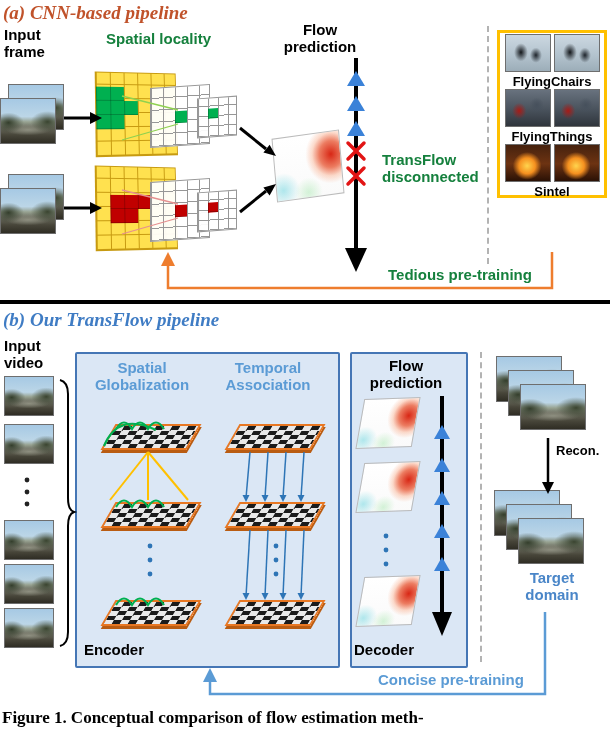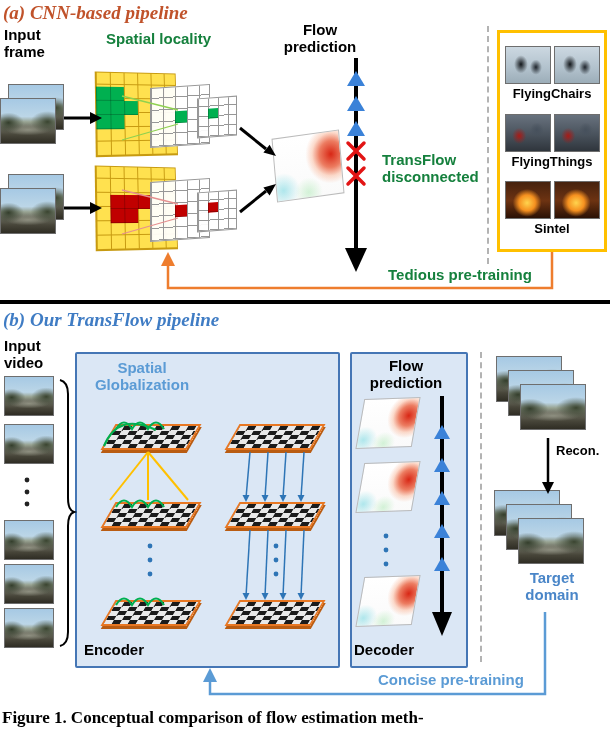--- a/index.html
+++ b/index.html
@@ -58,21 +58,21 @@
                repeating-linear-gradient(90deg,#979797 0 1px,transparent 1px 10px),rgba(255,255,255,.94);}
   .gcell{position:absolute;box-sizing:border-box;}
   .cell-green{background:repeating-linear-gradient(0deg,rgba(0,0,0,.22) 0 1px,transparent 1px 14px),
               repeating-linear-gradient(90deg,rgba(0,0,0,.22) 0 1px,transparent 1px 14px),#00b050;}
   .cell-red{background:repeating-linear-gradient(0deg,rgba(0,0,0,.22) 0 1px,transparent 1px 14px),
             repeating-linear-gradient(90deg,rgba(0,0,0,.22) 0 1px,transparent 1px 14px),#c00000;}
 
   
   .bluebox{position:absolute;background:#dbe7f5;border:2.5px solid #4576b5;border-radius:2px;
            box-sizing:border-box;z-index:1;}
-  .dataset-box{position:absolute;left:497px;top:30px;width:110px;height:222px;z-index:2;
+  .dataset-box{position:absolute;left:497px;top:30px;width:110px;height:168px;z-index:2;
     border:3px solid #ffc000;background:#fff;box-sizing:border-box;display:flex;flex-direction:column;
     justify-content:space-evenly;align-items:center;padding:1px 0;}
   .ds-row{display:flex;flex-direction:column;align-items:center;gap:2px;}
   .ds-imgs{display:flex;gap:3px;}
   .ds-imgs .dimg{width:46px;height:38px;}
   .ds-label{font-weight:bold;font-size:13px;color:#000;}
   .dash{position:absolute;width:0;border-left:2px dashed #b3b3b3;z-index:1;}
   .divider{position:absolute;left:0;top:300px;width:610px;height:4px;background:#000;z-index:6;}
 
   
@@ -164,20 +164,21 @@
   <div class="lbl" style="left:4px;top:338px;width:52px;">Input video</div>
 
   <div class="abs img bg-street" style="left:4px;top:376px;width:50px;height:40px;z-index:2;"></div>
   <div class="abs img bg-street" style="left:4px;top:424px;width:50px;height:40px;z-index:2;"></div>
   <div class="abs img bg-street" style="left:4px;top:520px;width:50px;height:40px;z-index:2;"></div>
   <div class="abs img bg-street" style="left:4px;top:564px;width:50px;height:40px;z-index:2;"></div>
   <div class="abs img bg-street" style="left:4px;top:608px;width:50px;height:40px;z-index:2;"></div>
 
   <div class="bluebox" style="left:75px;top:352px;width:265px;height:316px;"></div>
   <div class="lbl blue center" style="left:86px;top:360px;width:112px;">Spatial Globalization</div>
+  <div class="lbl blue center" style="left:210px;top:360px;width:116px;">Temporal Association</div>
   <div class="lbl" style="left:84px;top:642px;">Encoder</div>
 
   <div class="fmap" style="left:108px;top:424px;"></div>
   <div class="fmap" style="left:108px;top:502px;"></div>
   <div class="fmap" style="left:108px;top:600px;"></div>
 
   <div class="fmap" style="left:232px;top:424px;"></div>
   <div class="fmap" style="left:232px;top:502px;"></div>
   <div class="fmap" style="left:232px;top:600px;"></div>
 

